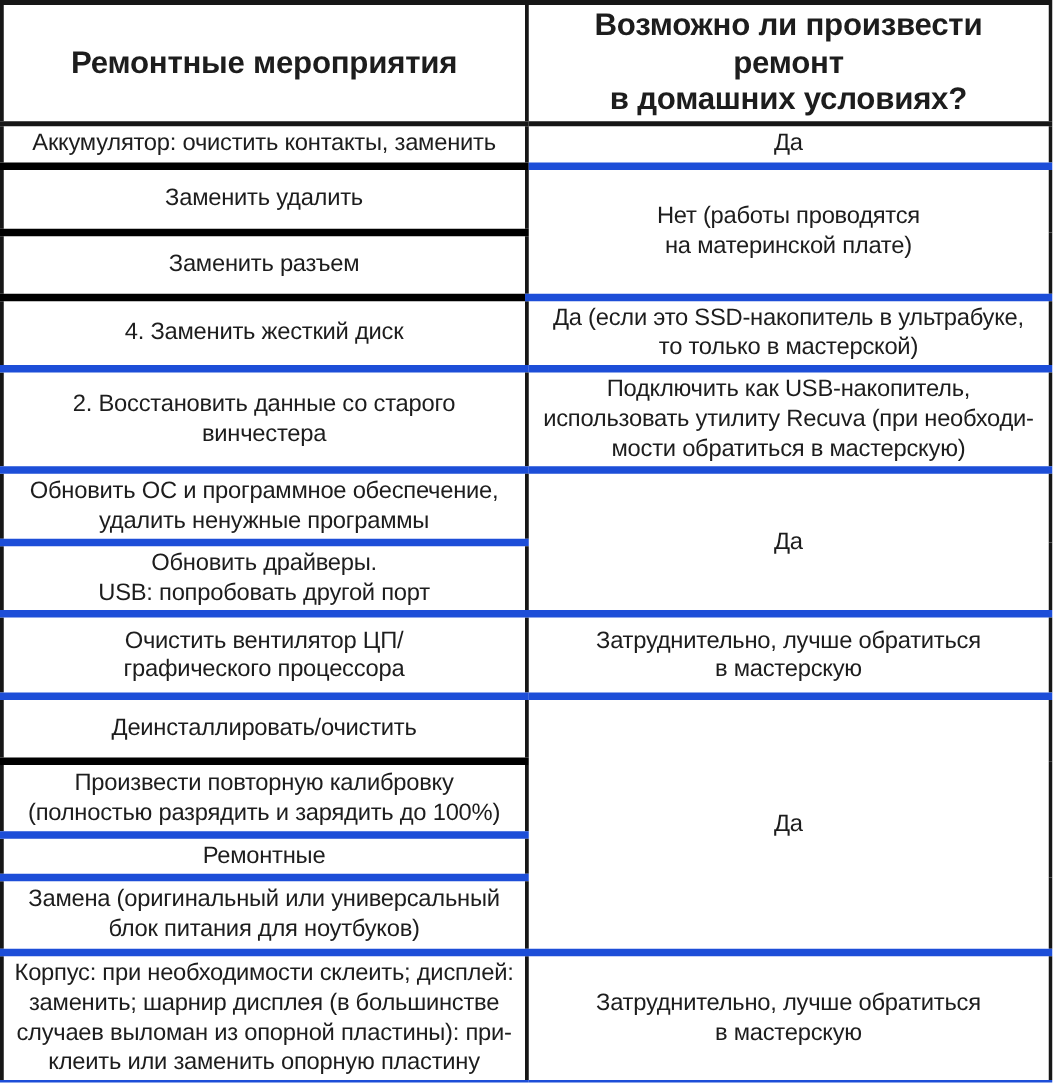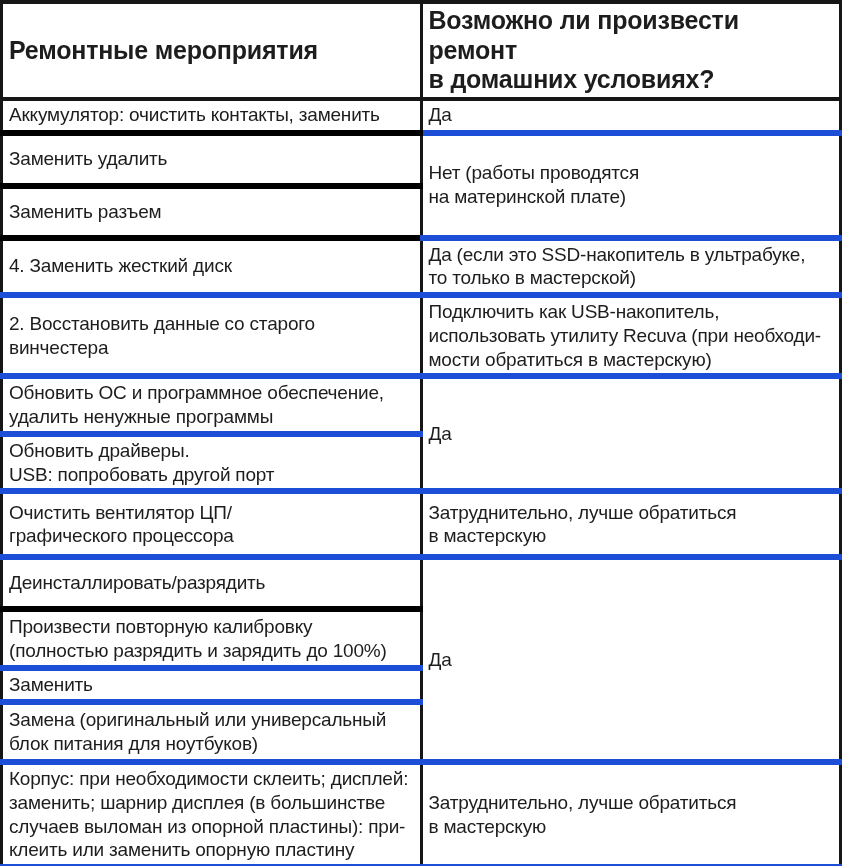--- a/index.html
+++ b/index.html
@@ -19,21 +19,21 @@
     border-collapse: collapse;
     table-layout: fixed;
     border: 3px solid #161616;
     border-top-width: 4px;
     border-bottom-width: 4px;
     background: #ffffff;
   }
   col.c-left  { width: 50%; }
   col.c-right { width: 50%; }
   th, td {
-    text-align: left;
+    text-align: center;
     vertical-align: middle;
     white-space: pre-line;
     padding: 2px 6px;
     letter-spacing: -0.2px;
     overflow: hidden;
   }
   th {
     font-size: 25px;
     font-weight: bold;
     line-height: 1.18;
@@ -103,29 +103,29 @@
   </tr>
 
   <tr style="height:66px">
     <td class="bb-black">Очистить вентилятор ЦП/
 графического процессора</td>
     <td class="col-right bb-black">Затруднительно, лучше обратиться
 в мастерскую</td>
   </tr>
 
   <tr style="height:52px">
-    <td class="bb-gray">Деинсталлировать/разрядить</td>
+    <td class="bb-gray">Деинсталлировать/очистить</td>
     <td rowspan="4" class="col-right bb-black">Да</td>
   </tr>
   <tr style="height:59px">
     <td class="bb-black">Произвести повторную калибровку
 (полностью разрядить и зарядить до 100%)</td>
   </tr>
   <tr style="height:28px">
-    <td class="bb-black">Заменить</td>
+    <td class="bb-black">Ремонтные</td>
   </tr>
   <tr style="height:60px">
     <td class="bb-black">Замена (оригинальный или универсальный
 блок питания для ноутбуков)</td>
   </tr>
 
   <tr style="height:95px">
     <td class="bb-black">Корпус: при необходимости склеить; дисплей:
 заменить; шарнир дисплея (в большинстве
 случаев выломан из опорной пластины): при-

